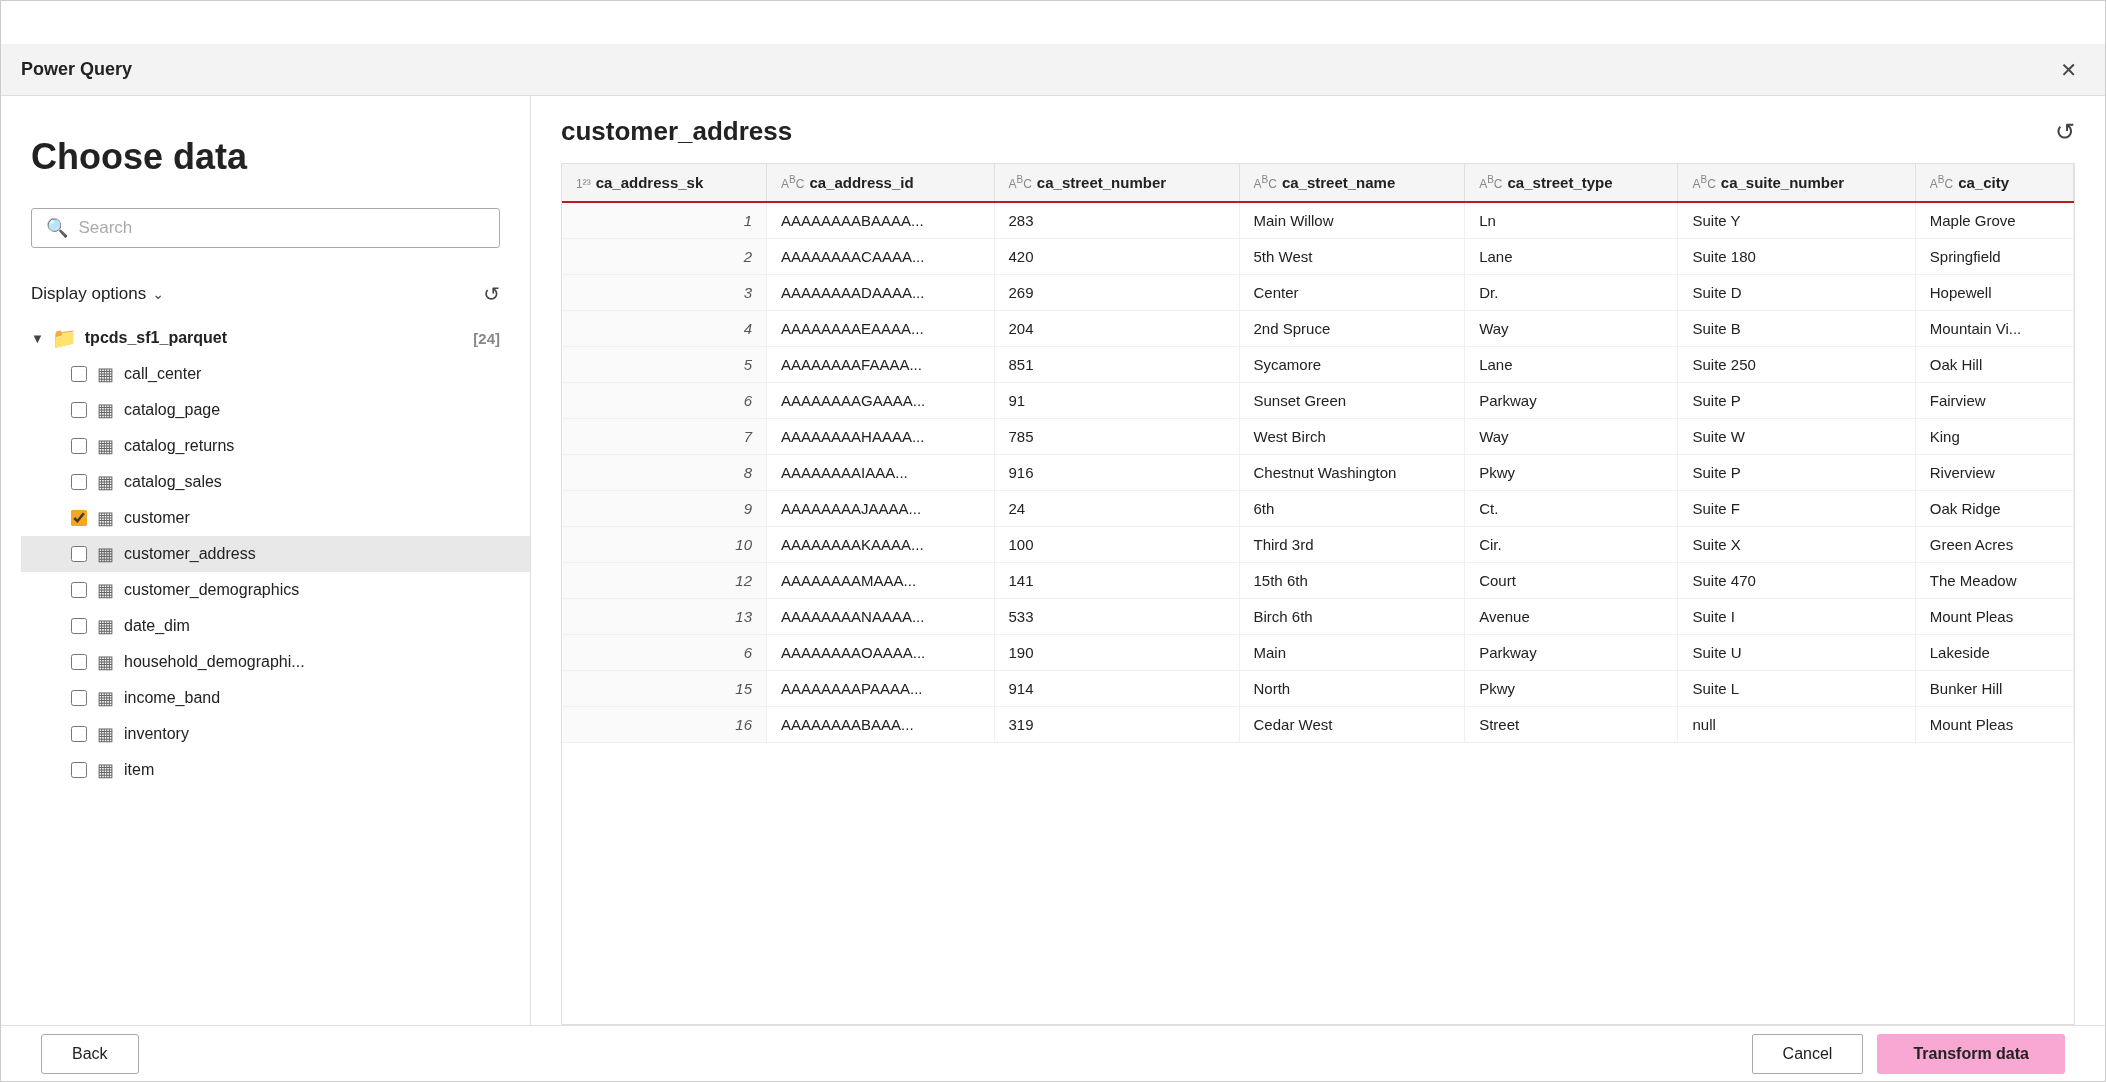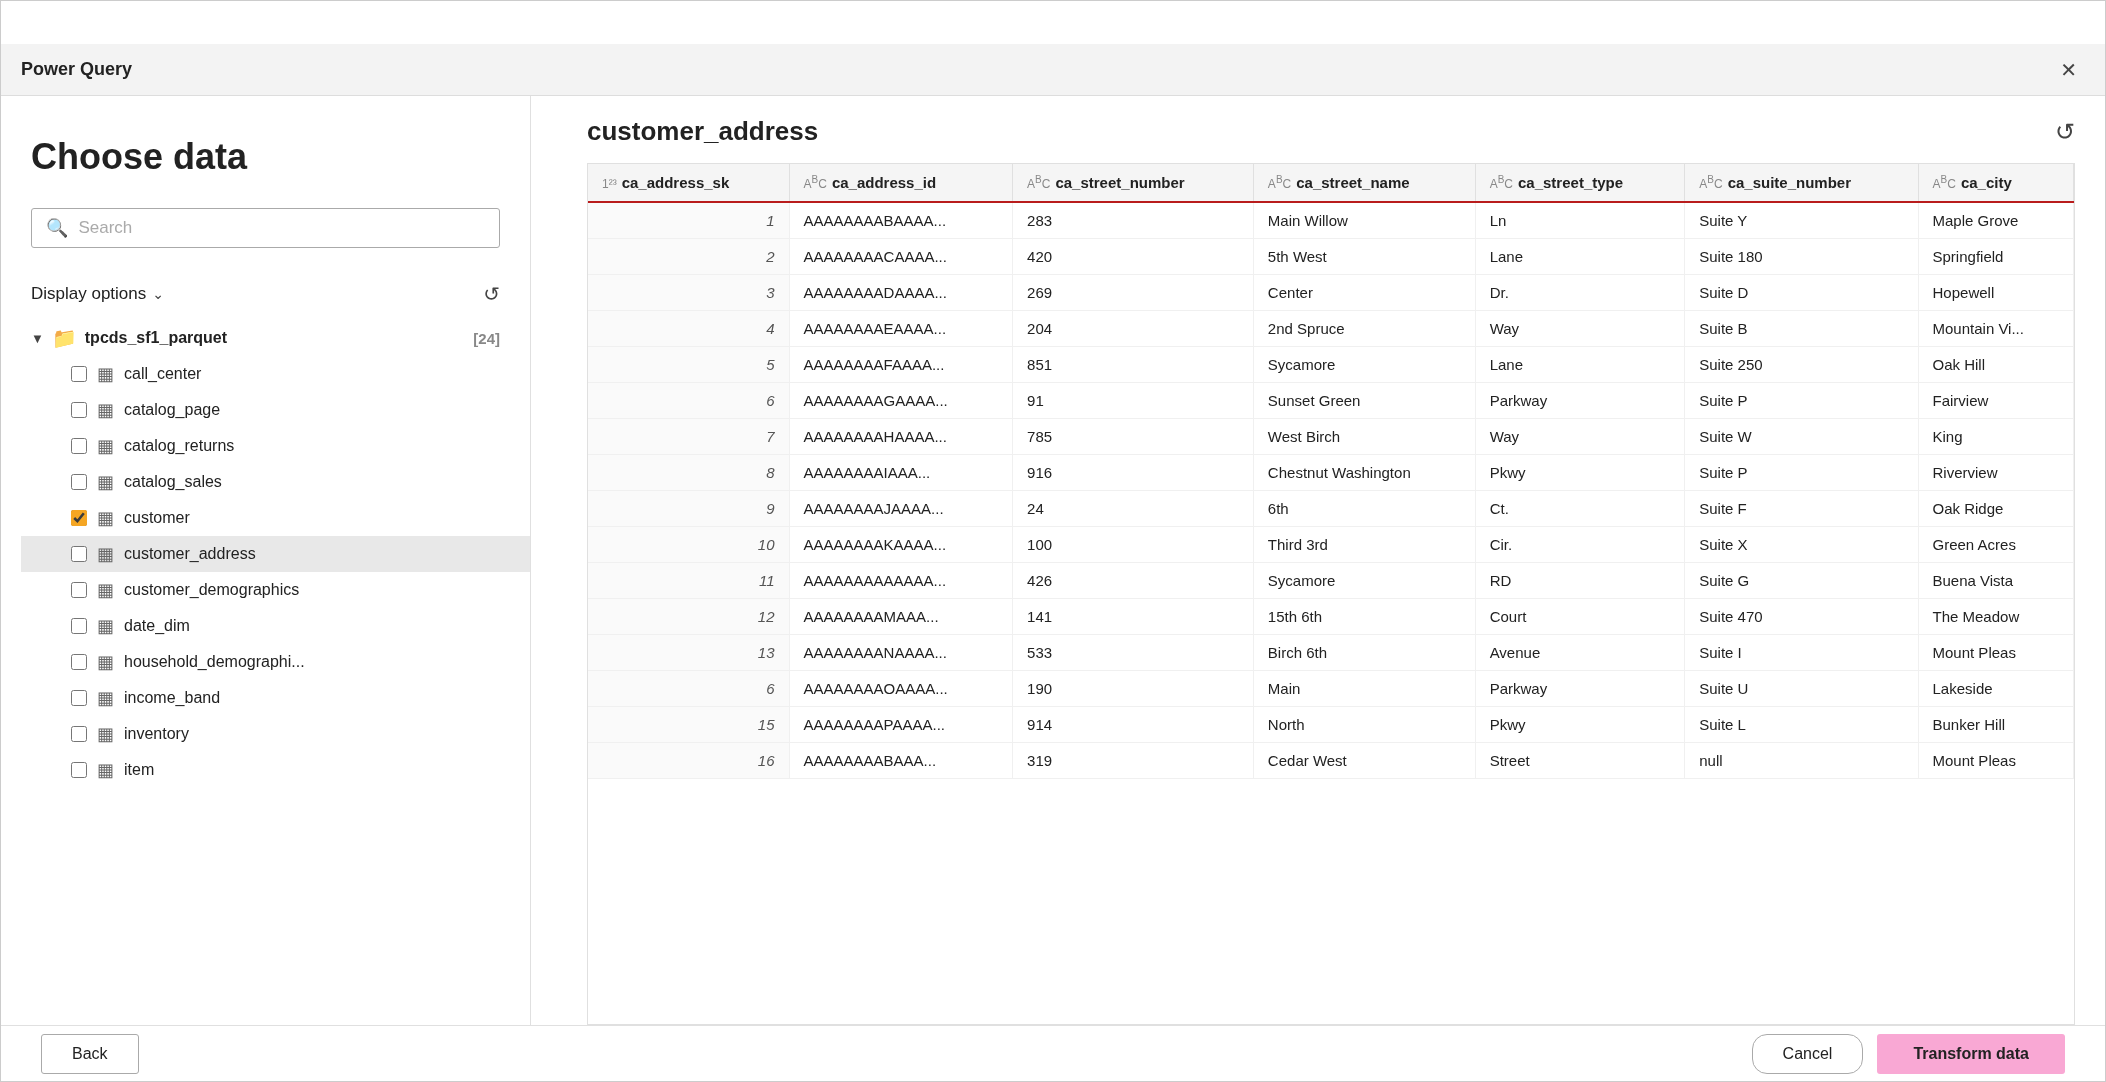--- a/index.html
+++ b/index.html
@@ -6,21 +6,21 @@
     body { font-family: 'Segoe UI', Arial, sans-serif; font-size: 14px; background: #fff; color: #222; width: 2106px; height: 1082px; overflow: hidden; }
     
     .window { width: 2106px; height: 1082px; background: #fff; border: 1px solid #ccc; display: flex; flex-direction: column; }
     
     .title-bar { background: #f3f3f3; border-bottom: 1px solid #ddd; padding: 10px 20px; display: flex; align-items: center; justify-content: space-between; height: 52px; margin-top: 43px; }
     .title-bar-text { font-size: 18px; font-weight: 600; color: #222; }
     .close-btn { background: none; border: none; font-size: 20px; cursor: pointer; color: #444; padding: 4px 8px; }
     
     .content { display: flex; flex-direction: column; flex: 1; overflow: hidden; }
     
-    .main-area { display: flex; flex: 1; overflow: hidden; gap: 26px; }
+    .main-area { display: flex; flex: 1; overflow: hidden; }
     
     .sidebar { width: 530px; min-width: 530px; border-right: 1px solid #e0e0e0; display: flex; flex-direction: column; padding: 0; overflow: hidden; }
     
     .sidebar-header { padding: 40px 30px 20px 30px; }
     .page-title { font-size: 36px; font-weight: 700; color: #222; margin-bottom: 30px; }
     
     .search-box { display: flex; align-items: center; border: 1.5px solid #aaa; border-radius: 3px; padding: 8px 14px; background: #fff; margin-bottom: 0; }
     .search-icon { color: #888; margin-right: 10px; font-size: 18px; }
     .search-input { border: none; outline: none; font-size: 17px; color: #222; background: transparent; width: 100%; }
     .search-input::placeholder { color: #aaa; }
@@ -57,21 +57,21 @@
     thead tr { background: #fca5a5; border-bottom: 2px solid #b91c1c; }
     th { padding: 10px 14px; font-weight: 600; color: #222; text-align: left; border-right: 1px solid #e0e0e0; white-space: nowrap; font-size: 15px; position: sticky; top: 0; background: #f5f5f5; z-index: 1; }
     th .col-type { font-size: 12px; color: #888; margin-right: 5px; font-weight: 400; }
     th .col-name { font-weight: 600; }
     td { padding: 9px 14px; border-bottom: 1px solid #f0f0f0; border-right: 1px solid #f0f0f0; color: #222; white-space: nowrap; }
     td.row-num { text-align: right; color: #555; font-style: italic; background: #fafafa; min-width: 40px; }
     
     .bottom-bar { display: flex; align-items: center; justify-content: space-between; padding: 4px 40px; border-top: 1px solid #e0e0e0; height: 56px; background: #fff; }
     .btn-back { border: 1.5px solid #aaa; background: #fff; color: #222; font-size: 16px; padding: 10px 30px; cursor: pointer; border-radius: 3px; }
     .bottom-right { display: flex; gap: 14px; }
-    .btn-cancel { border: 1.5px solid #aaa; background: #fff; color: #222; font-size: 16px; padding: 10px 30px; cursor: pointer; border-radius: 15px; }
+    .btn-cancel { border: 1.5px solid #aaa; background: #fff; color: #222; font-size: 16px; padding: 10px 30px; cursor: pointer; border-radius: 2px; }
     .btn-transform { border: none; background: #f9a8d4; color: #222; font-size: 16px; font-weight: 600; padding: 10px 36px; cursor: pointer; border-radius: 3px; }
 
     
     .tree-area::-webkit-scrollbar { width: 6px; }
     .tree-area::-webkit-scrollbar-track { background: #f0f0f0; }
     .tree-area::-webkit-scrollbar-thumb { background: #ccc; border-radius: 3px; }
     .data-table-container::-webkit-scrollbar { height: 8px; width: 8px; }
     .data-table-container::-webkit-scrollbar-track { background: #f0f0f0; }
     .data-table-container::-webkit-scrollbar-thumb { background: #ccc; border-radius: 3px; }
   </style>
@@ -293,29 +293,20 @@
                 <tr>
                   <td class="row-num">10</td>
                   <td>AAAAAAAAKAAAA...</td>
                   <td>100</td>
                   <td>Third 3rd</td>
                   <td>Cir.</td>
                   <td>Suite X</td>
                   <td>Green Acres</td>
                 </tr>
                 <tr>
-                  <td class="row-num">11</td>
-                  <td>AAAAAAAAAAAAA...</td>
-                  <td>426</td>
-                  <td>Sycamore</td>
-                  <td>RD</td>
-                  <td>Suite G</td>
-                  <td>Buena Vista</td>
-                </tr>
-                <tr>
                   <td class="row-num">12</td>
                   <td>AAAAAAAAMAAA...</td>
                   <td>141</td>
                   <td>15th 6th</td>
                   <td>Court</td>
                   <td>Suite 470</td>
                   <td>The Meadow</td>
                 </tr>
                 <tr>
                   <td class="row-num">13</td>

